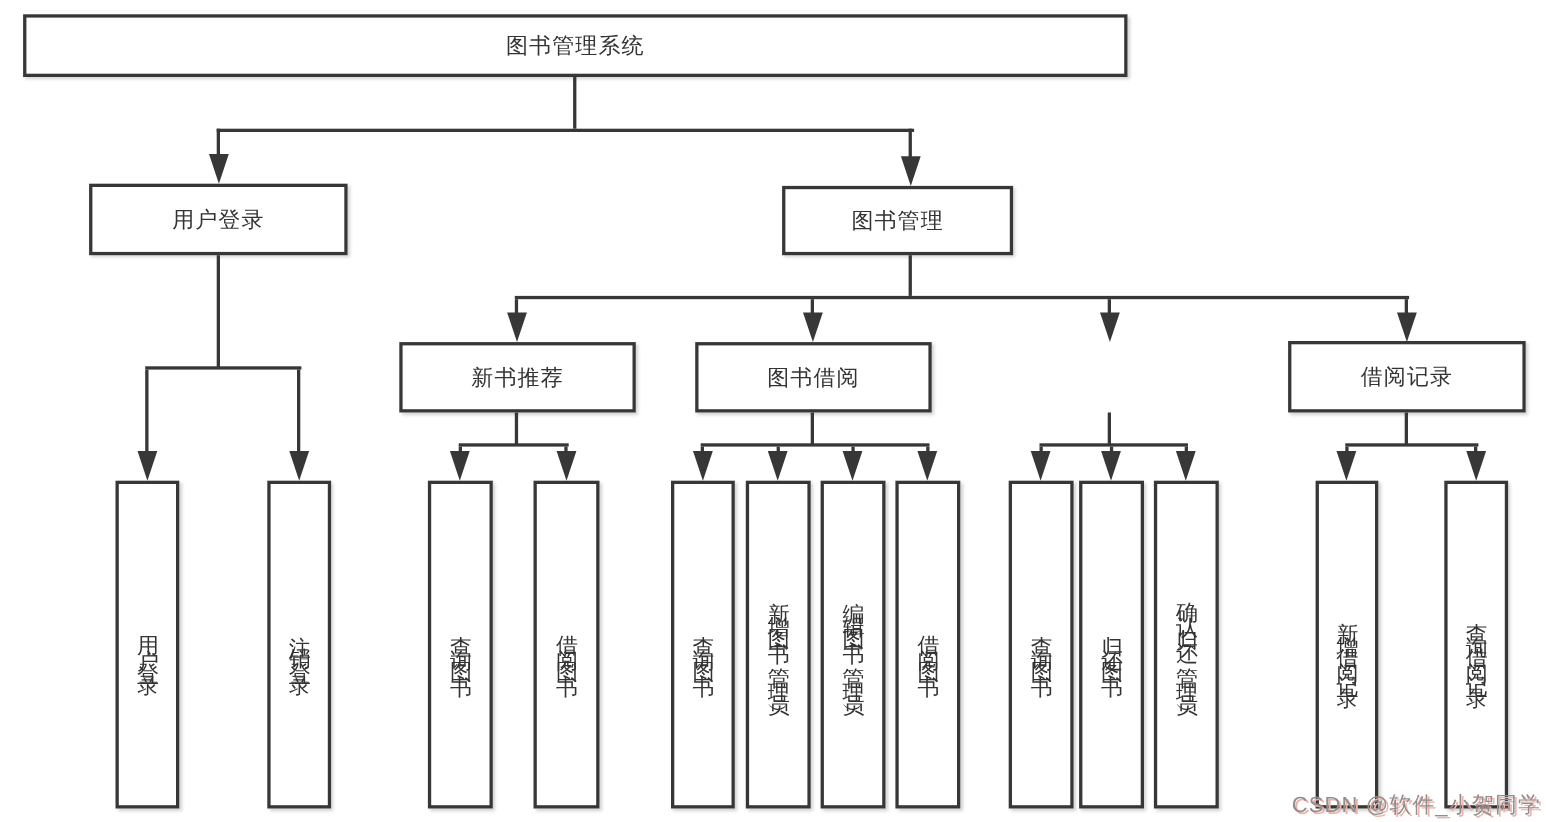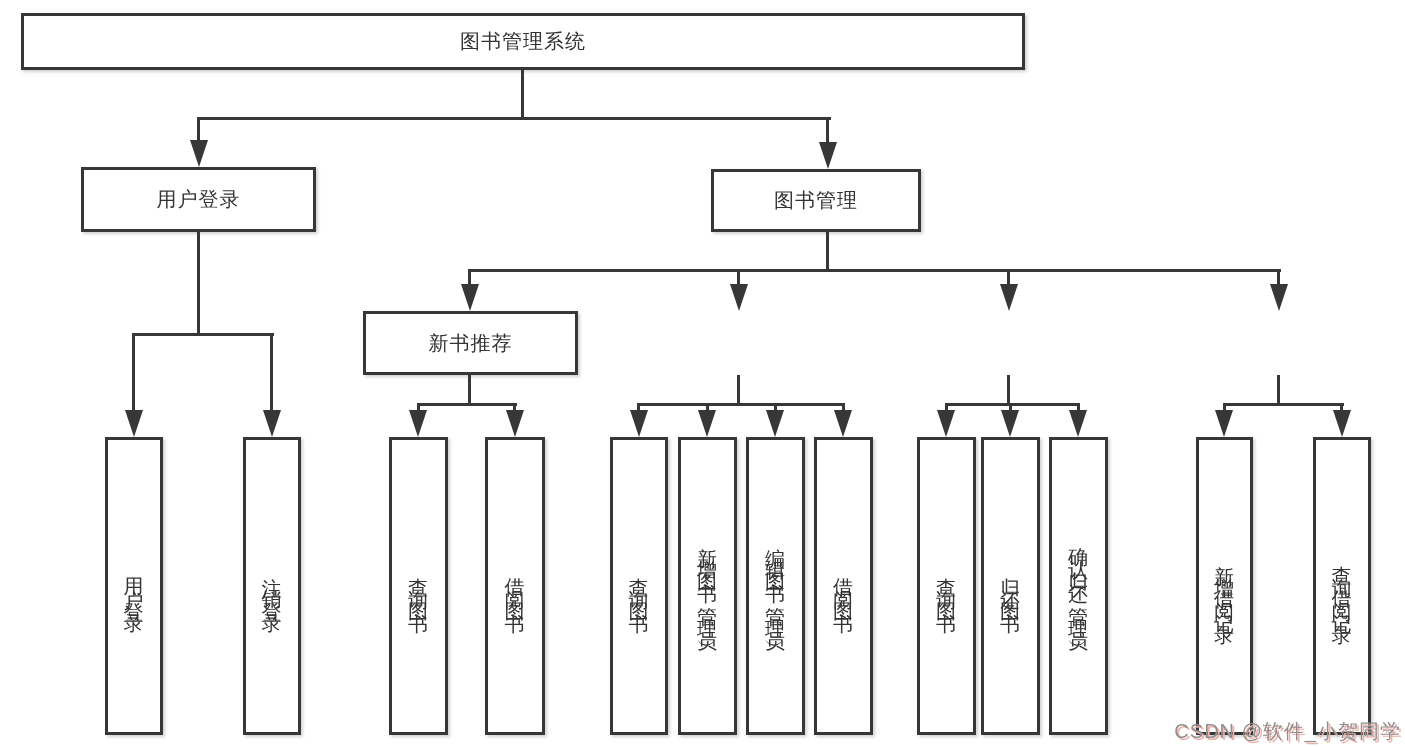--- a/index.html
+++ b/index.html
@@ -69,20 +69,22 @@
   <div class="vl" style="left:468px;top:272px;height:13px"></div>
   <div class="ar" style="left:461px;top:284px"></div>
   <div class="vl" style="left:737px;top:272px;height:13px"></div>
   <div class="ar" style="left:730px;top:284px"></div>
   <div class="vl" style="left:1007px;top:272px;height:13px"></div>
   <div class="ar" style="left:1000px;top:284px"></div>
   <div class="vl" style="left:1277px;top:272px;height:13px"></div>
   <div class="ar" style="left:1270px;top:284px"></div>
 
   <div class="box" style="left:363px;top:311px;width:215px;height:64px">新书推荐</div>
+  <div class="box" style="left:632px;top:311px;width:215px;height:64px">图书借阅</div>
+  <div class="box" style="left:1171px;top:310px;width:216px;height:65px">借阅记录</div>
 
   <div class="vl" style="left:468px;top:375px;height:29px"></div>
   <div class="hl" style="left:417px;top:403px;width:100px"></div>
   <div class="vl" style="left:417px;top:406px;height:5px"></div>
   <div class="ar" style="left:409px;top:410px"></div>
   <div class="vl" style="left:513px;top:406px;height:5px"></div>
   <div class="ar" style="left:506px;top:410px"></div>
 
   <div class="vl" style="left:737px;top:375px;height:29px"></div>
   <div class="hl" style="left:637px;top:403px;width:208px"></div>

